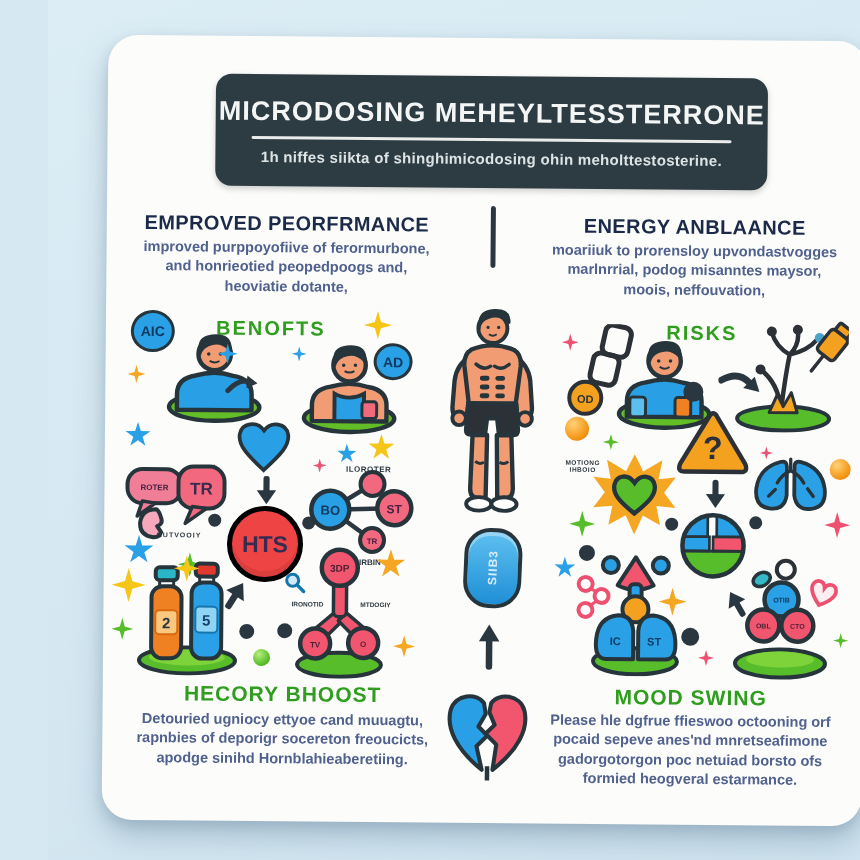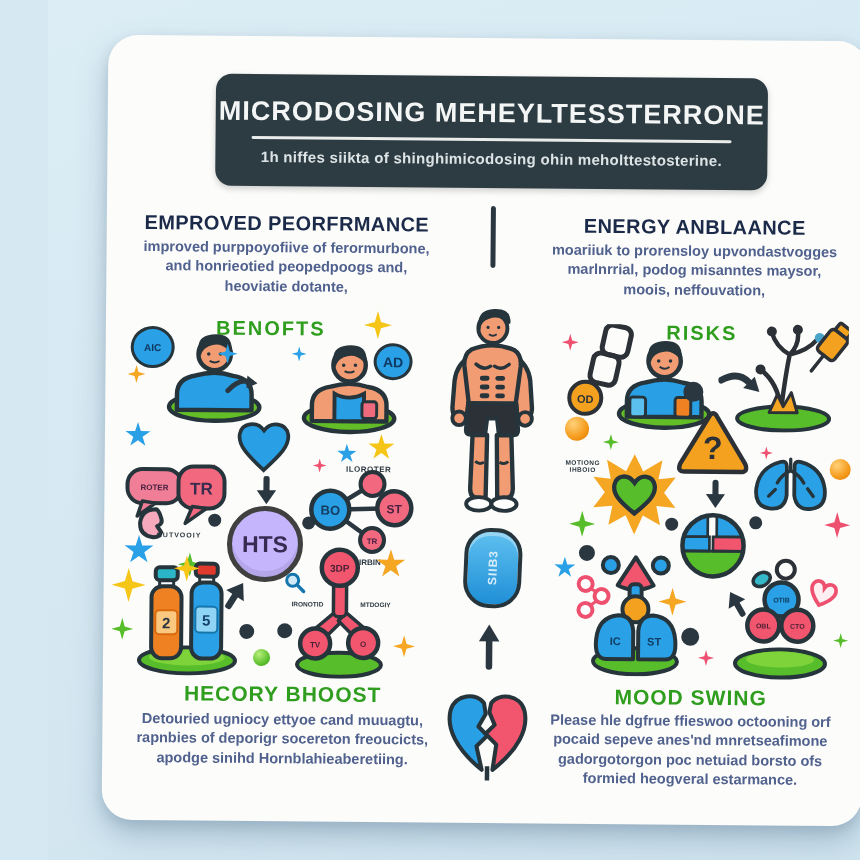--- a/index.html
+++ b/index.html
@@ -10,21 +10,21 @@
   .banner h1{margin:0;font-size:27px;font-weight:800;letter-spacing:1px;color:#f4f6f6;white-space:nowrap;}
   .banner .rule{width:480px;height:3px;background:#e9eceb;border-radius:2px;margin:9px 0 9px;}
   .banner .sub{font-size:15px;font-weight:700;color:#dde4e6;letter-spacing:.3px;white-space:nowrap;}
   .colhead{position:absolute;text-align:center;font-weight:800;color:#1b2a49;font-size:20px;letter-spacing:.4px;}
   .para{position:absolute;text-align:center;font-weight:700;color:#50618e;font-size:14.5px;line-height:1.34;}
   .para span{display:block;}
   .greenlab{position:absolute;text-align:center;font-weight:800;color:#2f9e1f;font-size:20px;letter-spacing:2px;}
   .greenhead{position:absolute;text-align:center;font-weight:800;color:#2f9e1f;font-size:21px;letter-spacing:1px;}
   .vline{position:absolute;left:384px;top:168px;width:5px;height:62px;background:#2b3740;border-radius:3px;}
   .badge{position:absolute;border:3px solid #26343b;background:#2aa0e6;border-radius:50%;display:flex;align-items:center;justify-content:center;font-weight:800;color:#0e3a63;}
-  .circlelab{position:absolute;border:5px solid #404040;background:#c4b5fd;border-radius:50%;display:flex;align-items:center;justify-content:center;font-weight:800;color:#372b52;box-shadow:inset 0 -6px 0 rgba(0,0,0,.08);}
+  .circlelab{position:absolute;border:5px solid #000000;background:#ef4444;border-radius:50%;display:flex;align-items:center;justify-content:center;font-weight:800;color:#372b52;box-shadow:inset 0 -6px 0 rgba(0,0,0,.08);}
   .dot{position:absolute;background:#2b3740;border-radius:50%;}
   .ball-o{position:absolute;border-radius:50%;background:radial-gradient(circle at 35% 30%,#ffd27a,#f59a1a 60%,#d97706);}
   .ball-g{position:absolute;border-radius:50%;background:radial-gradient(circle at 35% 30%,#b9ef7d,#57bd2a 65%,#3e9317);}
   .sp4{position:absolute;clip-path:polygon(50% 0%,61% 39%,100% 50%,61% 61%,50% 100%,39% 61%,0% 50%,39% 39%);}
   .st5{position:absolute;clip-path:polygon(50% 0%,61% 35%,98% 35%,68% 57%,79% 91%,50% 70%,21% 91%,32% 57%,2% 35%,39% 35%);}
   .cap{font-weight:800;color:#2b3740;position:absolute;text-align:center;}
   .capsule{position:absolute;left:360px;top:490px;width:50px;height:72px;border:4px solid #26343b;border-radius:26px;background:linear-gradient(180deg,#5fc0f0,#1f8fd6);display:flex;align-items:center;justify-content:center;transform:rotate(2deg);box-shadow:inset 0 4px 0 rgba(255,255,255,.35);}
   .capsule span{writing-mode:vertical-rl;transform:rotate(180deg);font-size:12px;font-weight:800;color:#d8edfa;letter-spacing:1px;}
 </style>
 </head>
@@ -50,21 +50,21 @@
   <div class="colhead" style="left:420px;top:176px;width:336px;">ENERGY ANBLAANCE</div>
   <div class="para" style="left:420px;top:202px;width:336px;">
     <span>moariiuk to prorensloy upvondastvogges</span>
     <span>marlnrrial, podog misanntes maysor,</span>
     <span>moois, neffouvation,</span>
   </div>
 
   <div class="greenlab" style="left:65px;top:281px;width:200px;">BENOFTS</div>
   <div class="greenlab" style="left:496px;top:282px;width:200px;">RISKS</div>
 
-  <div class="badge" style="left:25px;top:291px;width:38px;height:36px;font-size:10px;">
+  <div class="badge" style="left:25px;top:275px;width:38px;height:36px;font-size:14px;">
         <span>AIC</span>
       </div>
 
   <svg class="abs" style="left:55px;top:293px;" width="108" height="96" viewBox="0 0 110 96">
     <ellipse cx="55" cy="79" rx="46" ry="14" fill="#63bd27" stroke="#26343b" stroke-width="4.5"></ellipse>
     <path d="M17,82 L17,66 Q17,50 36,47 Q46,44 55,44 Q64,44 74,47 Q93,50 93,66 L93,82 Z" fill="#29a0e6" stroke="#26343b" stroke-width="4.5" stroke-linejoin="round"></path>
     <circle cx="55" cy="25" r="16.5" fill="#f29c74" stroke="#26343b" stroke-width="4.5"></circle>
     <path d="M39,22 Q36,7 52,5 Q70,3 72,16 Q74,24 69,21 Q60,12 49,17 Q42,20 41,27 Z" fill="#26343b"></path>
     <circle cx="49" cy="25" r="1.8" fill="#26343b"></circle>
         <circle cx="61" cy="25" r="1.8" fill="#26343b"></circle>

